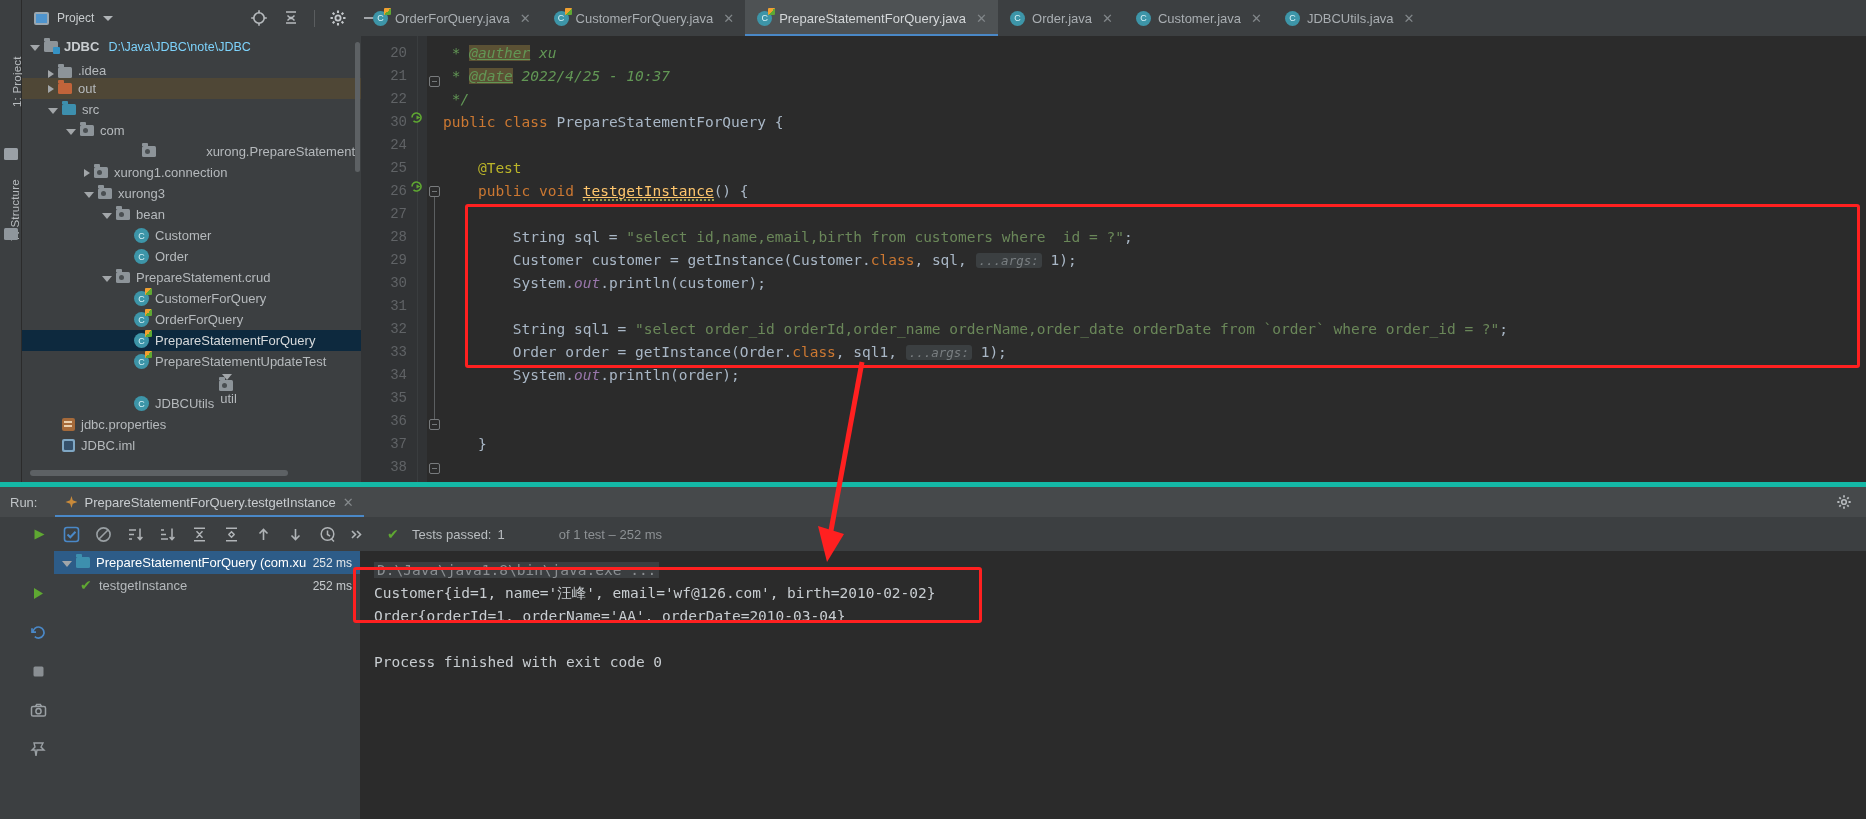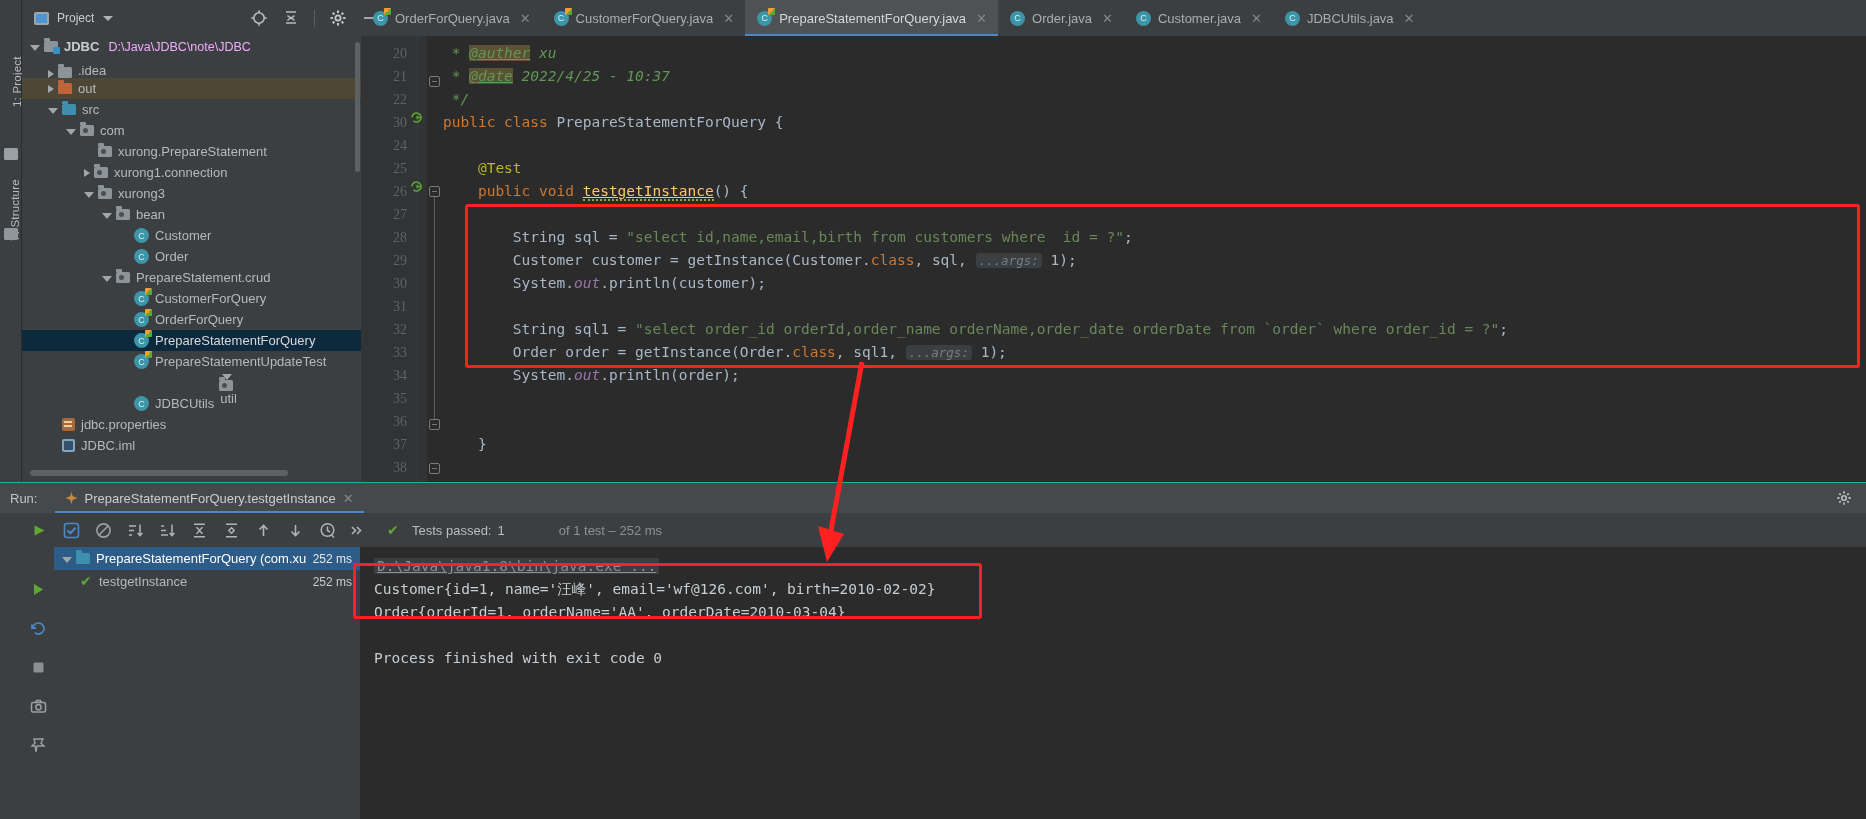--- a/index.html
+++ b/index.html
@@ -118,21 +118,21 @@
   .folder.mod::after {
     content:""; position:absolute; left:3px; top:3px; width:5px; height:5px;
     border-radius:50%; background:#4a4f52;
   }
   .folder.proj { background:#8d9499; }
   .folder.proj::after {
     content:""; position:absolute; right:-2px; bottom:-2px; width:7px; height:7px;
     background:#3592c4; border-radius:1px;
   }
   .tname { font-size: 13px; }
-  .tpath { font-size: 12.5px; color: #f0abfc; margin-left: 9px; }
+  .tpath { font-size: 12.5px; color: #7dd3fc; margin-left: 9px; }
   .bold { font-weight: bold; color: #c9cdd0; }
   .prop-ico {
     width: 13px; height: 13px; flex: none; margin-right: 6px; border-radius: 2px;
     background: #a56a3a; position: relative;
   }
   .prop-ico::after{
     content:""; position:absolute; left:2px; top:3px; width:8px; height:2px;
     background:#e9cfae; box-shadow: 0 4px 0 #e9cfae;
   }
   .iml-ico {
@@ -163,21 +163,21 @@
     background: #313335;
   }
   .vline {
     position:absolute; left:56px; top:0; width:1px; height:446px; background:#3a3d3f;
   }
   .code-line {
     position: absolute; left: 0; height: 23px; line-height: 23px; white-space: pre;
   }
   .lnum {
     position: absolute; left: 0; width: 46px; text-align: right;
-    color: #606366; font-size: 14px; font-family: Liberation Serif, serif;
+    color: #606366; font-size: 14px; font-family: Liberation Mono, monospace;
   }
   .code { position: absolute; left: 82px; white-space: pre; }
 
   
   .kw      { color: #cc7832; }
   .str     { color: #6a8759; }
   .cmt     { color: #629755; font-style: italic; }
   .tagdoc  { color: #629755; font-style: italic; text-decoration: underline;
              background: #5b5134; }
   .ann     { color: #bbb529; }
@@ -206,21 +206,21 @@
   }
 
   .redbox {
     position: absolute; border: 3px solid #ff2020; border-radius: 3px;
     pointer-events: none;
   }
 
   
   .runpanel {
     position: absolute; left: 0; top: 482px; width: 1866px; height: 337px;
-    background: #3c3f41; border-top: 1px solid #14b8a6;
+    background: #3c3f41; border-top: 5px solid #14b8a6;
   }
   .run-head {
     position: absolute; left: 0; top: 0; width: 1866px; height: 30px;
     background: #46494b; display: flex; align-items: center;
   }
   .run-label { margin-left: 10px; font-size: 13px; color: #c0c4c7; }
   .run-tab {
     margin-left: 18px; display: flex; align-items: center; gap: 7px;
     height: 30px; padding: 0 10px; font-size: 13px; color: #c9cdd0;
     box-shadow: inset 0 -2px 0 #4a88c7; cursor: pointer;
@@ -267,21 +267,21 @@
     width: 13px; height: 13px; flex: none; margin-right: 6px;
     color: #5fa832; font-size: 14px; line-height: 13px;
   }
 
   .console {
     position: absolute; left: 360px; top: 64px; width: 1506px; height: 273px;
     background: #2b2b2b; font-family: "DejaVu Sans Mono", monospace;
     font-size: 14.5px; padding: 8px 0 0 14px; color: #a9b7c6;
   }
   .cline { height: 23px; line-height: 23px; white-space: pre; }
-  .cpath { color: #8b8f92; background: #3b3e40; padding: 0 3px; text-decoration: underline; }
+  .cpath { color: #8b8f92; background: #3b3e40; padding: 0 3px; }
   .cout  { color: #c8cdd1; }
 
   .arrow-anno { position: absolute; pointer-events: none; }
 </style>
 </head>
 <body>
 
 <div class="app">
 
   <div class="leftrail">
@@ -376,21 +376,21 @@
       <div class="trow" style="padding-left: 26px;">
         <span class="arrow open"></span>
         <span class="folder blue"></span>
         <span class="tname">src</span>
       </div>
       <div class="trow" style="padding-left: 44px;">
         <span class="arrow open"></span>
         <span class="folder mod"></span>
         <span class="tname">com</span>
       </div>
-      <div class="trow" style="padding-left: 62px;">
+      <div class="trow" style="padding-left: 62px; justify-content: space-between;">
         <span class="arrow none"></span>
         <span class="folder mod"></span>
         <span class="tname">xurong.PrepareStatement</span>
       </div>
       <div class="trow" style="padding-left: 62px;">
         <span class="arrow "></span>
         <span class="folder mod"></span>
         <span class="tname">xurong1.connection</span>
       </div>
       <div class="trow" style="padding-left: 62px;">

